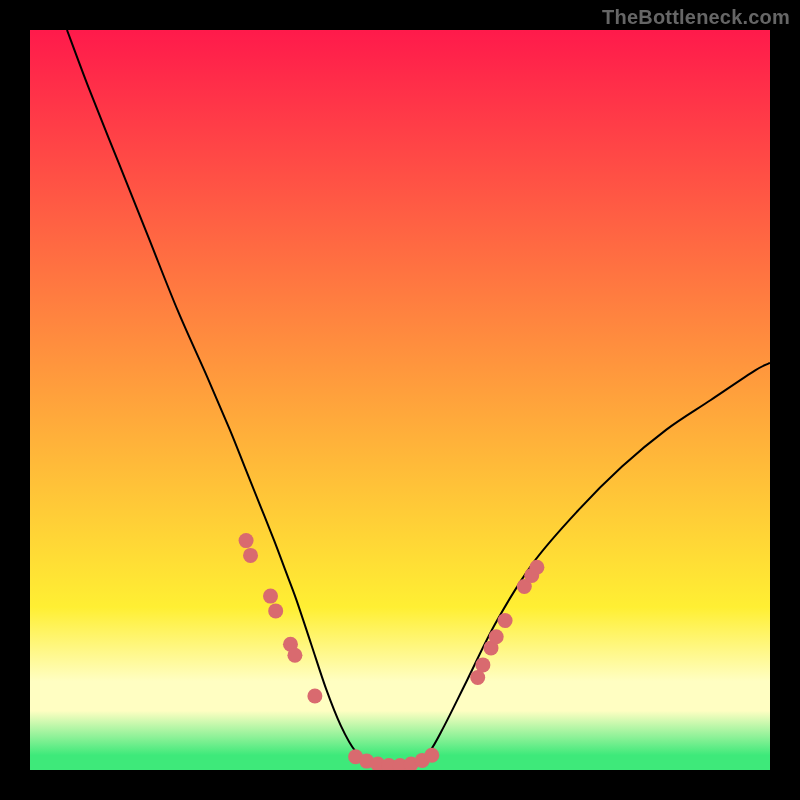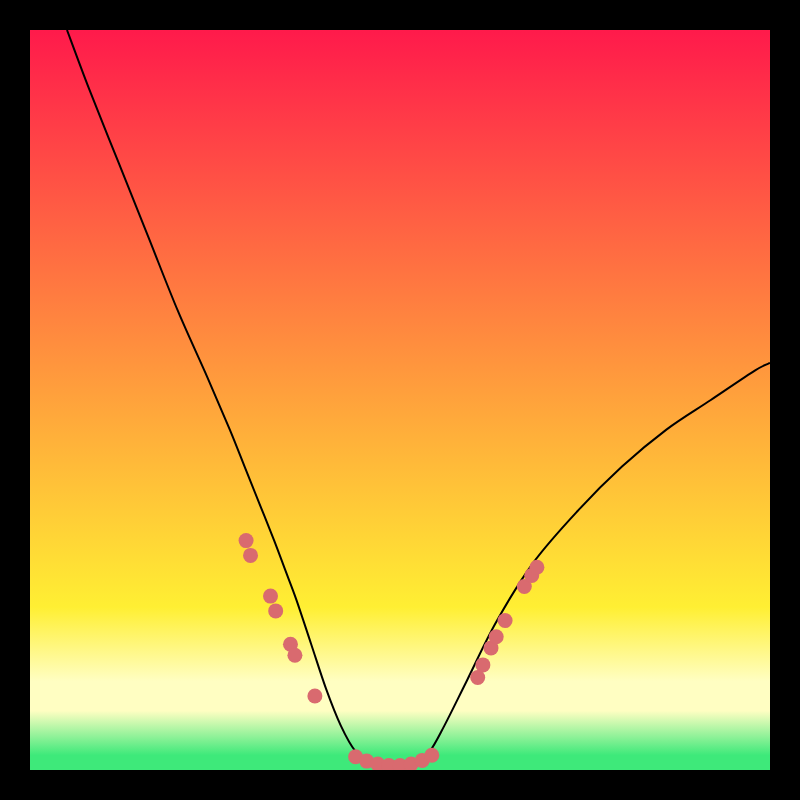--- a/index.html
+++ b/index.html
@@ -34,20 +34,21 @@
     font-weight: 600;
     letter-spacing: 0.2px;
     user-select: none;
   }
   svg { display: block; }
 </style>
 </head>
 <body>
 
 <div class="frame">
+  <div class="attribution">TheBottleneck.com</div>
 
   <div class="plot">
     <svg id="chart-svg" width="740" height="740" viewBox="0 0 740 740">
       <defs>
         <linearGradient id="bg-grad" x1="0" y1="0" x2="0" y2="1">
         <stop offset="0.00%" stop-color="#ff1a4b"></stop>
             <stop offset="78.00%" stop-color="#ffef33"></stop>
             <stop offset="78.00%" stop-color="#ffef33"></stop>
             <stop offset="88.00%" stop-color="#fffec2"></stop>
             <stop offset="88.00%" stop-color="#fffec2"></stop>

